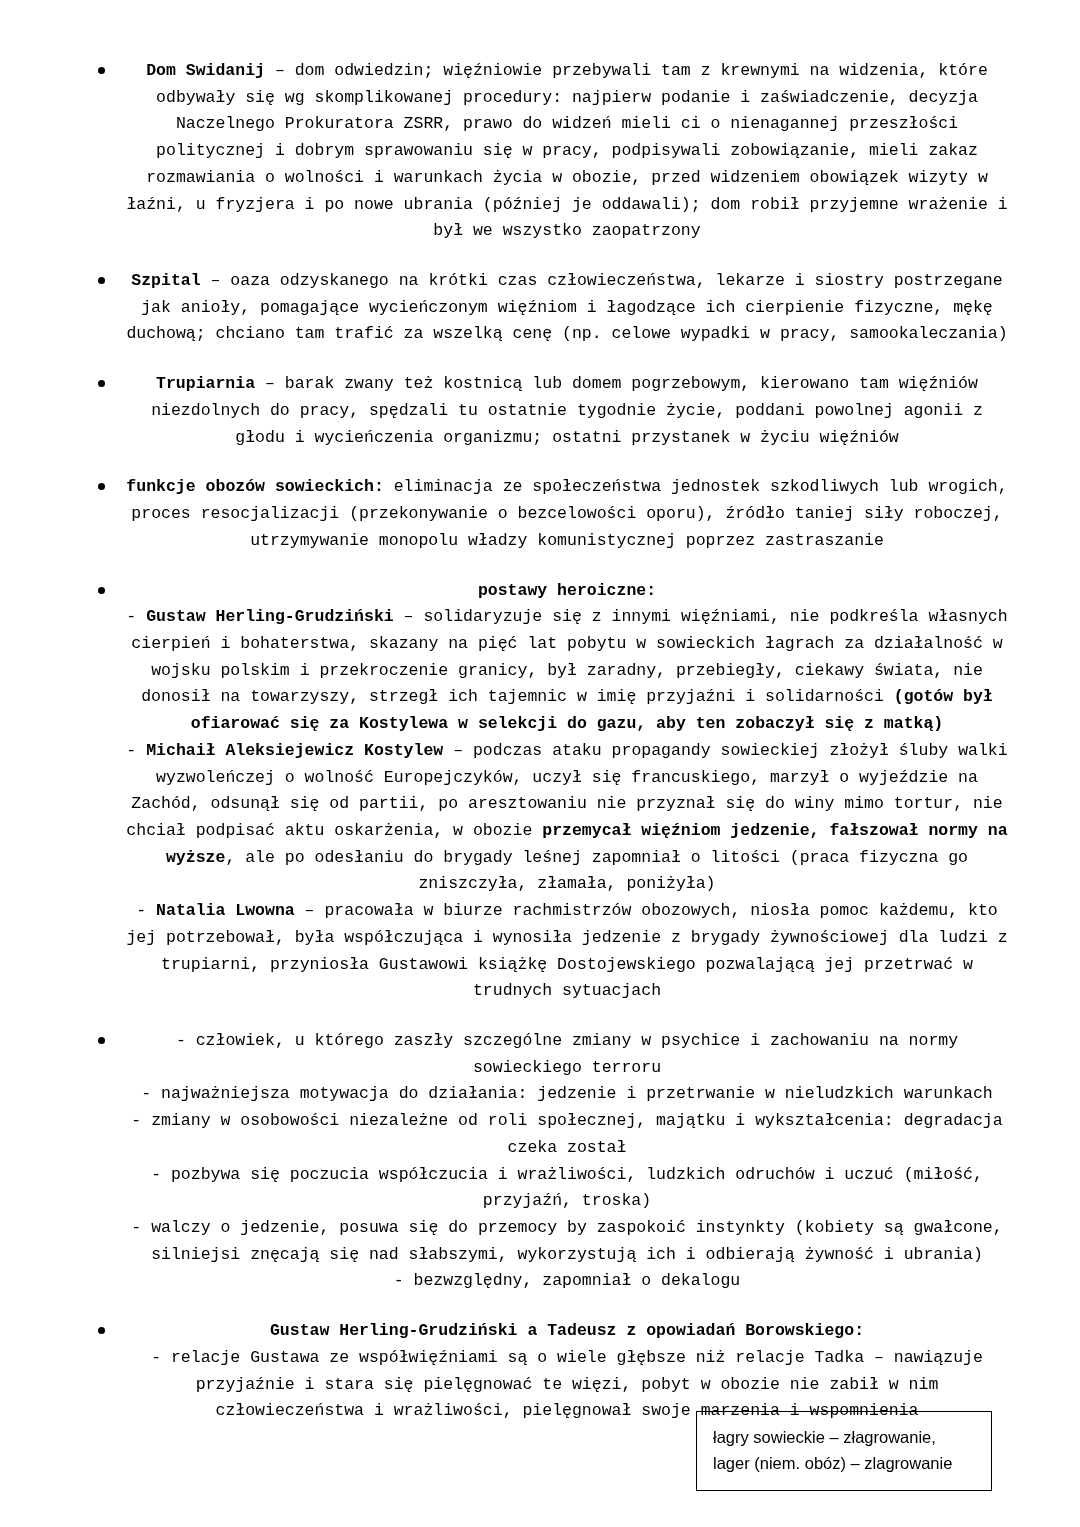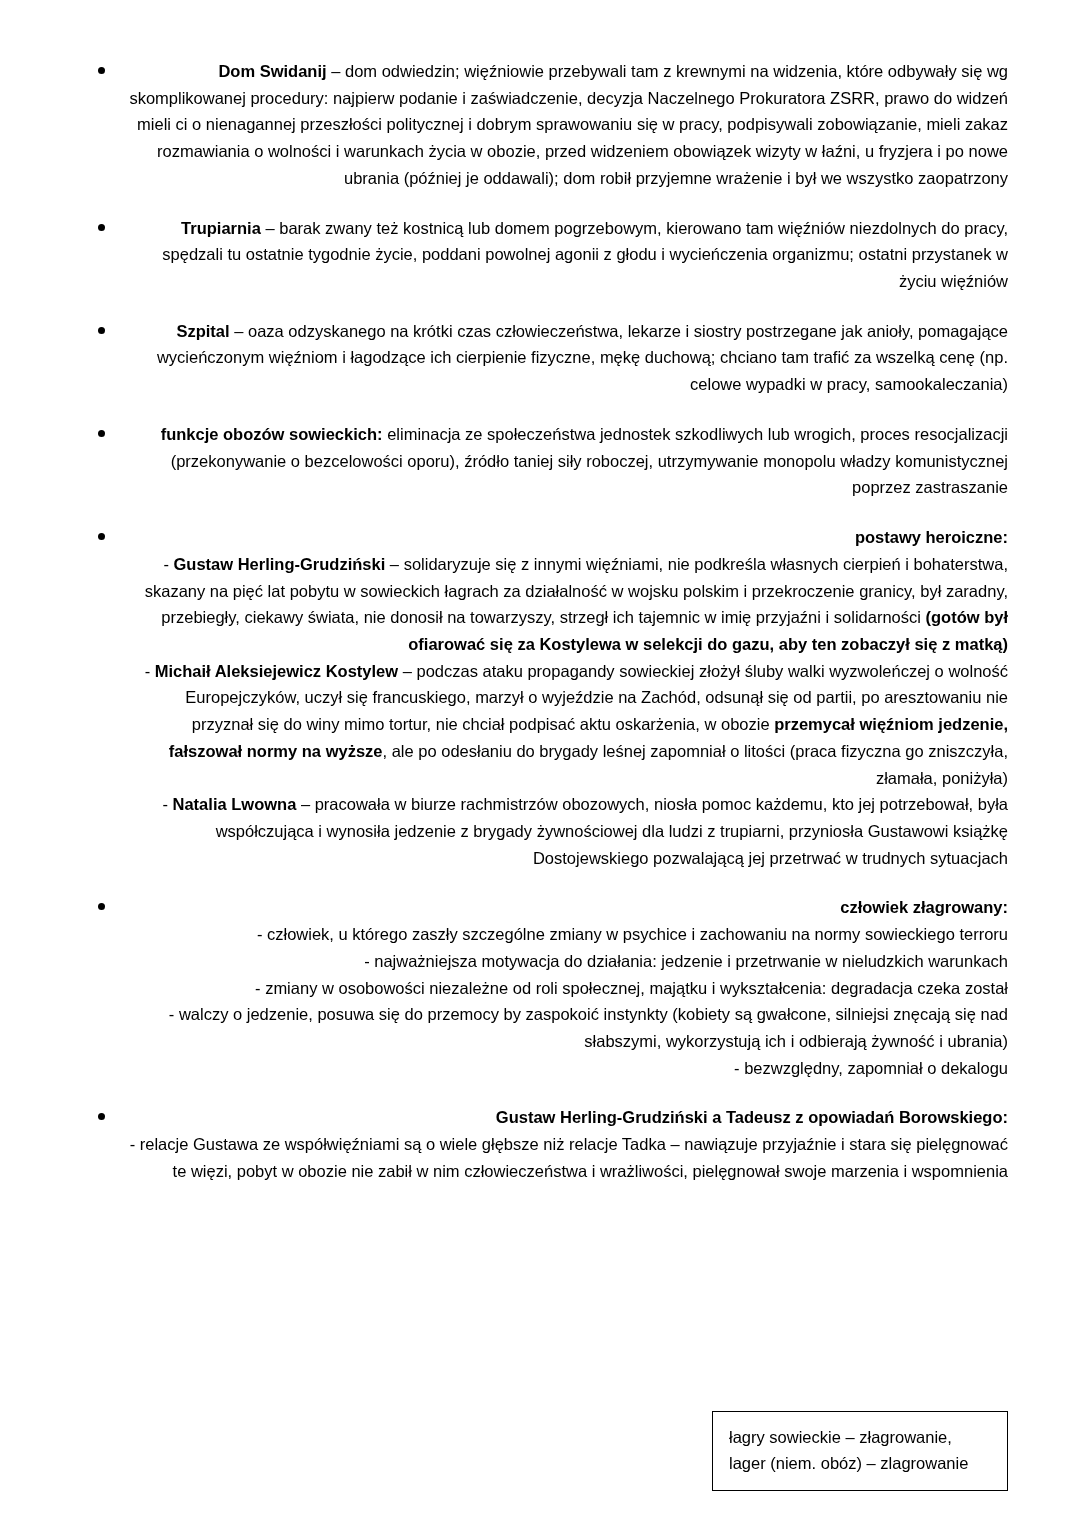--- a/index.html
+++ b/index.html
@@ -25,21 +25,22 @@
     list-style: none;
     margin: 0;
     padding: 0;
   }
   ul.notes > li {
     position: relative;
     padding-left: 36px;
     margin-bottom: 23px;
     font-size: 16.5px;
     line-height: 1.62;
-    text-align: right;
+    text-align: center;
+    font-family: Liberation Mono, monospace;
   }
   ul.notes > li::before {
     content: "";
     position: absolute;
     left: 8px;
     top: 9px;
     width: 7px;
     height: 7px;
     border-radius: 50%;
     background: #000;
@@ -48,21 +49,21 @@
     margin: 0;
   }
   .sub {
     display: block;
   }
   b, .b {
     font-weight: bold;
   }
   .callout {
     position: absolute;
-    left: 712px;
+    left: 696px;
     bottom: 36px;
     width: 296px;
     box-sizing: border-box;
     border: 1px solid #000;
     padding: 12px 14px 14px 16px;
     font-size: 16.5px;
     line-height: 1.58;
   }
   .callout .line {
     display: block;
@@ -73,46 +74,46 @@
 
 <div class="page">
 
   <ul class="notes">
 
     <li>
       <p class="para"><b class="b">Dom Swidanij</b><span> – </span><span>dom odwiedzin; więźniowie przebywali tam z krewnymi na widzenia, które odbywały się wg skomplikowanej procedury: najpierw podanie i zaświadczenie, decyzja Naczelnego Prokuratora ZSRR, prawo do widzeń mieli ci o nienagannej przeszłości politycznej i dobrym sprawowaniu się w pracy, podpisywali zobowiązanie, mieli zakaz rozmawiania o wolności i warunkach życia w obozie, przed widzeniem obowiązek wizyty w łaźni, u fryzjera i po nowe ubrania (później je oddawali); dom robił przyjemne wrażenie i był we wszystko zaopatrzony</span></p>
     </li>
 
     <li>
-      <p class="para"><b class="b">Trupiarnia</b><span> – </span><span>barak zwany też kostnicą lub domem pogrzebowym, kierowano tam więźniów niezdolnych do pracy, spędzali tu ostatnie tygodnie życie, poddani powolnej agonii z głodu i wycieńczenia organizmu; ostatni przystanek w życiu więźniów</span></p>
+      <p class="para"><b class="b">Szpital</b><span> – </span><span>oaza odzyskanego na krótki czas człowieczeństwa, lekarze i siostry postrzegane jak anioły, pomagające wycieńczonym więźniom i łagodzące ich cierpienie fizyczne, mękę duchową; chciano tam trafić za wszelką cenę (np. celowe wypadki w pracy, samookaleczania)</span></p>
     </li>
 
     <li>
-      <p class="para"><b class="b">Szpital</b><span> – </span><span>oaza odzyskanego na krótki czas człowieczeństwa, lekarze i siostry postrzegane jak anioły, pomagające wycieńczonym więźniom i łagodzące ich cierpienie fizyczne, mękę duchową; chciano tam trafić za wszelką cenę (np. celowe wypadki w pracy, samookaleczania)</span></p>
+      <p class="para"><b class="b">Trupiarnia</b><span> – </span><span>barak zwany też kostnicą lub domem pogrzebowym, kierowano tam więźniów niezdolnych do pracy, spędzali tu ostatnie tygodnie życie, poddani powolnej agonii z głodu i wycieńczenia organizmu; ostatni przystanek w życiu więźniów</span></p>
     </li>
 
     <li>
       <p class="para"><b class="b">funkcje obozów sowieckich:</b><span> </span><span>eliminacja ze społeczeństwa jednostek szkodliwych lub wrogich, proces resocjalizacji (przekonywanie o bezcelowości oporu), źródło taniej siły roboczej, utrzymywanie monopolu władzy komunistycznej poprzez zastraszanie</span></p>
     </li>
 
     <li>
       <p class="para">
         <b class="b sub">postawy heroiczne:</b>
         <span class="sub"><span>- </span><b class="b">Gustaw Herling-Grudziński</b><span> – </span><span>solidaryzuje się z innymi więźniami, nie podkreśla własnych cierpień i bohaterstwa, skazany na pięć lat pobytu w sowieckich łagrach za działalność w wojsku polskim i przekroczenie granicy, był zaradny, przebiegły, ciekawy świata, nie donosił na towarzyszy, strzegł ich tajemnic w imię przyjaźni i solidarności </span><b class="b">(gotów był ofiarować się za Kostylewa w selekcji do gazu, aby ten zobaczył się z matką)</b></span>
         <span class="sub"><span>- </span><b class="b">Michaił Aleksiejewicz Kostylew</b><span> –  </span><span>podczas ataku propagandy sowieckiej złożył śluby walki wyzwoleńczej o wolność Europejczyków, uczył się francuskiego, marzył o wyjeździe na Zachód, odsunął się od partii, po aresztowaniu nie przyznał się do winy mimo tortur, nie chciał podpisać aktu oskarżenia, w obozie </span><b class="b">przemycał więźniom jedzenie, fałszował normy na wyższe</b><span>, ale po odesłaniu do brygady leśnej zapomniał o litości (praca fizyczna go zniszczyła, złamała, poniżyła)</span></span>
         <span class="sub"><span>- </span><b class="b">Natalia Lwowna</b><span> – </span><span>pracowała w biurze rachmistrzów obozowych, niosła pomoc każdemu, kto jej potrzebował, była współczująca i wynosiła jedzenie z brygady żywnościowej dla ludzi z trupiarni, przyniosła Gustawowi książkę Dostojewskiego pozwalającą jej przetrwać w trudnych sytuacjach</span></span>
       </p>
     </li>
 
     <li>
       <p class="para">
-        <b class="b sub">człowiek złagrowany:</b>
         <span class="sub">- człowiek, u którego zaszły szczególne zmiany w psychice i zachowaniu na normy sowieckiego terroru</span>
         <span class="sub">- najważniejsza motywacja do działania: jedzenie i przetrwanie w nieludzkich warunkach</span>
         <span class="sub">- zmiany w osobowości niezależne od roli społecznej, majątku i wykształcenia: degradacja czeka został</span>
+        <span class="sub">- pozbywa się poczucia współczucia i wrażliwości, ludzkich odruchów i uczuć (miłość, przyjaźń, troska)</span>
         <span class="sub">- walczy o jedzenie, posuwa się do przemocy by zaspokoić instynkty (kobiety są gwałcone, silniejsi znęcają się nad słabszymi, wykorzystują ich i odbierają żywność i ubrania)</span>
         <span class="sub">- bezwzględny, zapomniał o dekalogu</span>
       </p>
     </li>
 
     <li>
       <p class="para">
         <b class="b sub">Gustaw Herling-Grudziński a Tadeusz z opowiadań Borowskiego:</b>
         <span class="sub">- relacje Gustawa ze współwięźniami są o wiele głębsze niż relacje Tadka – nawiązuje przyjaźnie i stara się pielęgnować te więzi, pobyt w obozie nie zabił w nim człowieczeństwa i wrażliwości, pielęgnował swoje marzenia i wspomnienia</span>
       </p>

